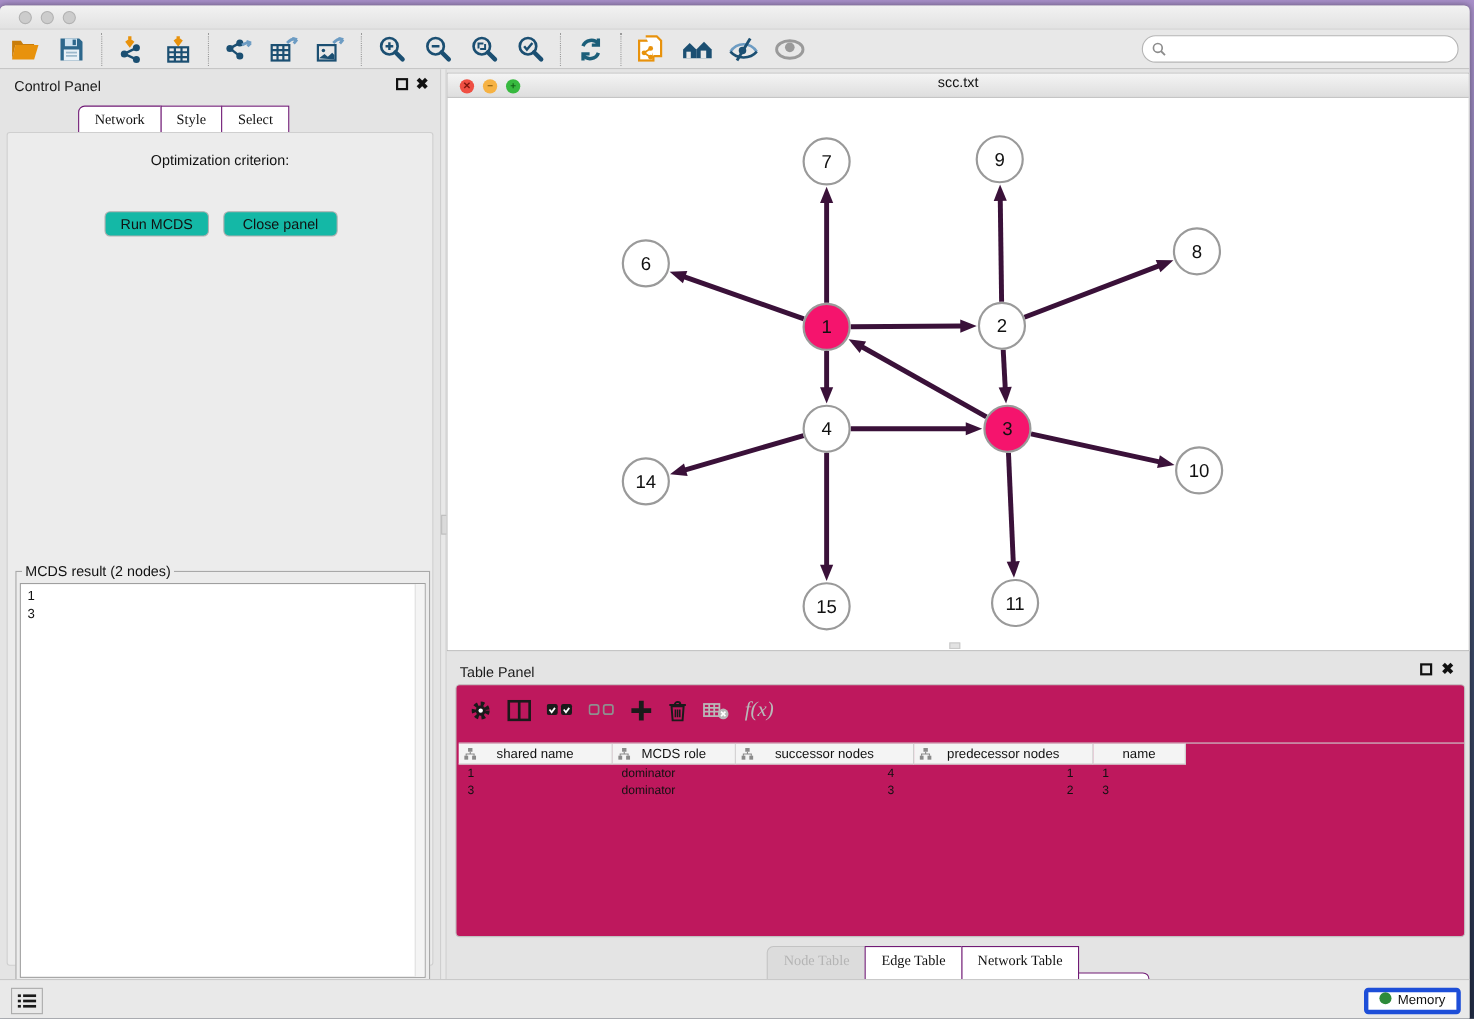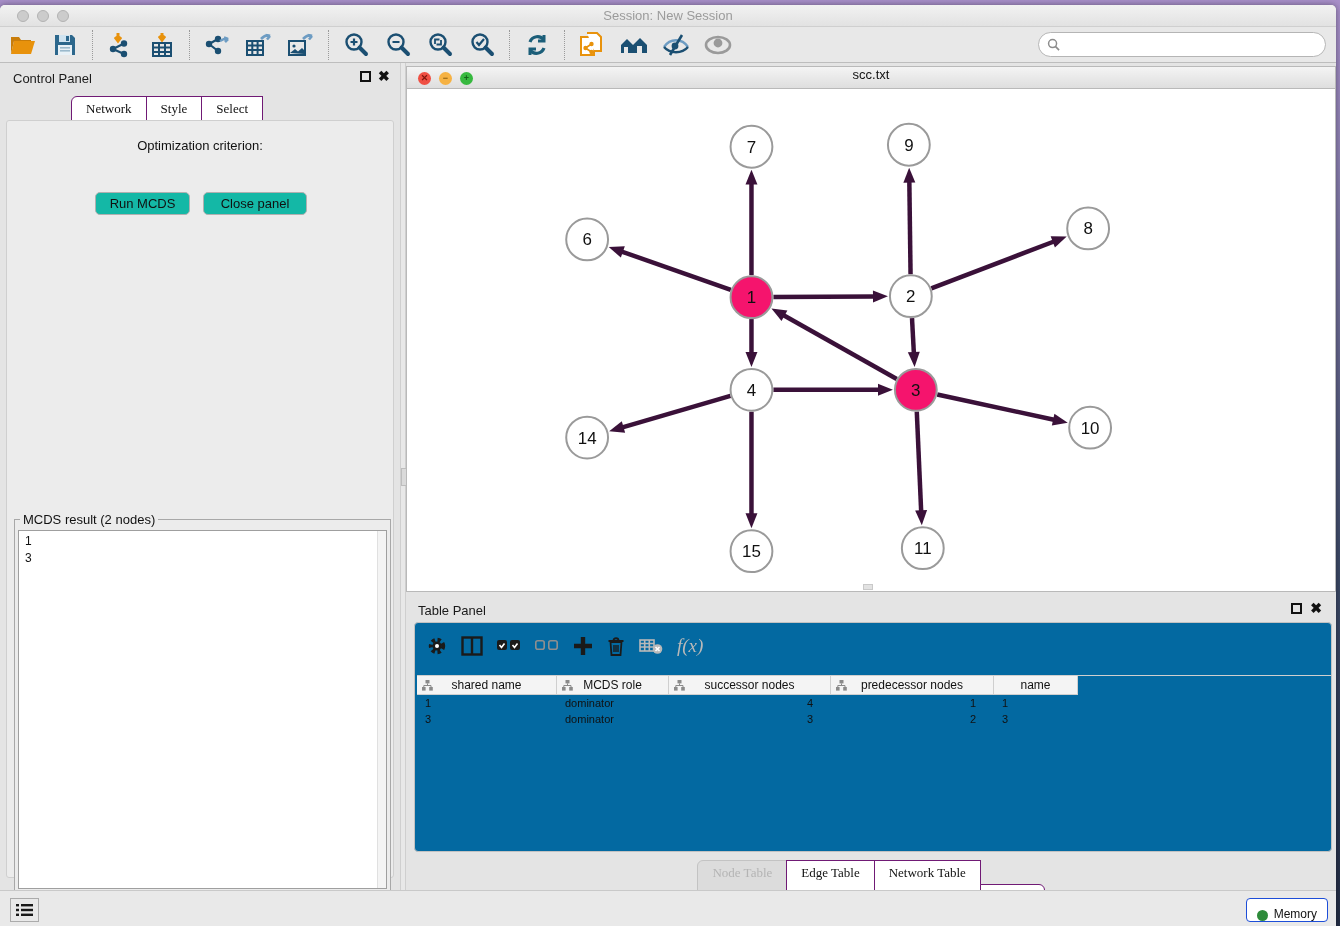--- a/index.html
+++ b/index.html
@@ -93,21 +93,21 @@
   .traffic { position:absolute; top:5px; width:13px; height:13px; border-radius:50%;
     font-size:9px; font-weight:bold; text-align:center; line-height:13px; cursor:pointer; }
   .net-canvas { position:absolute; left:0; top:22px; right:0; bottom:0; background:#fff; }
   .net-canvas svg { width:100%; height:100%; }
   .h-handle { position:absolute; left:456px; bottom:1px; width:10px; height:6px;
     background:#e2e2e2; border:1px solid #c9c9c9; }
 
   
   .table-panel { position:absolute; left:0; top:533px; right:0; height:294px; }
   .tp-content { position:absolute; left:8px; top:26px; right:4px; height:230px;
-    background:#0369a1; border:1px solid #c2c2c2; border-radius:4px; overflow:hidden; }
+    background:#be185d; border:1px solid #c2c2c2; border-radius:4px; overflow:hidden; }
   .tp-toolbar { position:absolute; left:12px; top:8px; height:30px; display:flex;
     align-items:center; }
   .tp-icon { margin-right:14px; display:flex; align-items:center;
     justify-content:center; cursor:pointer; }
   .fx-label { font-size:19px; font-style:italic; color:#b9b9b9;
     font-family:"Liberation Serif", serif; }
   .grid { position:absolute; left:2px; top:52px; right:0; }
   .grid-header { display:flex; border-top:1px solid #cfcfcf; }
   .gh-cell { position:relative; height:19px; background:#f4f4f4;
     border-right:1px solid #cfcfcf; border-bottom:1px solid #cfcfcf;
@@ -118,36 +118,35 @@
     padding:0 8px; overflow:hidden; }
   .tp-tabs { position:absolute; left:0; right:0; top:264px; text-align:center; }
 
   
   .statusbar { position:absolute; left:0; top:885px; width:100%; height:36px;
     background:#e9e9e9; border-top:1px solid #c9c9c9; }
   .sb-btn { position:absolute; left:10px; top:7px; width:29px; height:24px;
     background:#e9e9e9; border:1px solid #ababab; display:flex; align-items:center;
     justify-content:center; cursor:pointer; }
   .memory-btn { position:absolute; right:8px; top:7px; height:24px;
-    background:#fff; border:1px solid #1d4ed8; border-radius:4px;
-    display:flex; align-items:flex-end; padding:0 10px; cursor:pointer; }
+    background:#fff; border:4px solid #1d4ed8; border-radius:4px;
+    display:flex; align-items:flex-start; padding:0 10px; cursor:pointer; }
   .memory-dot { width:11px; height:11px; border-radius:50%; background:#2e8b3a;
     margin-right:6px; }
   .memory-label { font-size:12px; color:#111; }
 </style>
 </head>
 <body>
 
 <div class="window">
 
   <div class="titlebar">
     <span class="tl-dot" style="left:17px"></span>
     <span class="tl-dot" style="left:37px"></span>
     <span class="tl-dot" style="left:57px"></span>
-    <div class="title">Session: New Session</div>
   </div>
 
   <div class="toolbar">
     <div class="tb-icon" style="margin-left:6px">
       <svg width="28" height="24" viewBox="0 0 28 24">
           <path d="M2 21 L5 8 L26 8 L22 21 Z" fill="#e8920c"></path>
           <path d="M2 21 L2 4 L10 4 L12 7 L22 7 L22 8 L5 8 Z" fill="#c97d0a"></path>
         </svg>
     </div>
     <div class="tb-icon">

